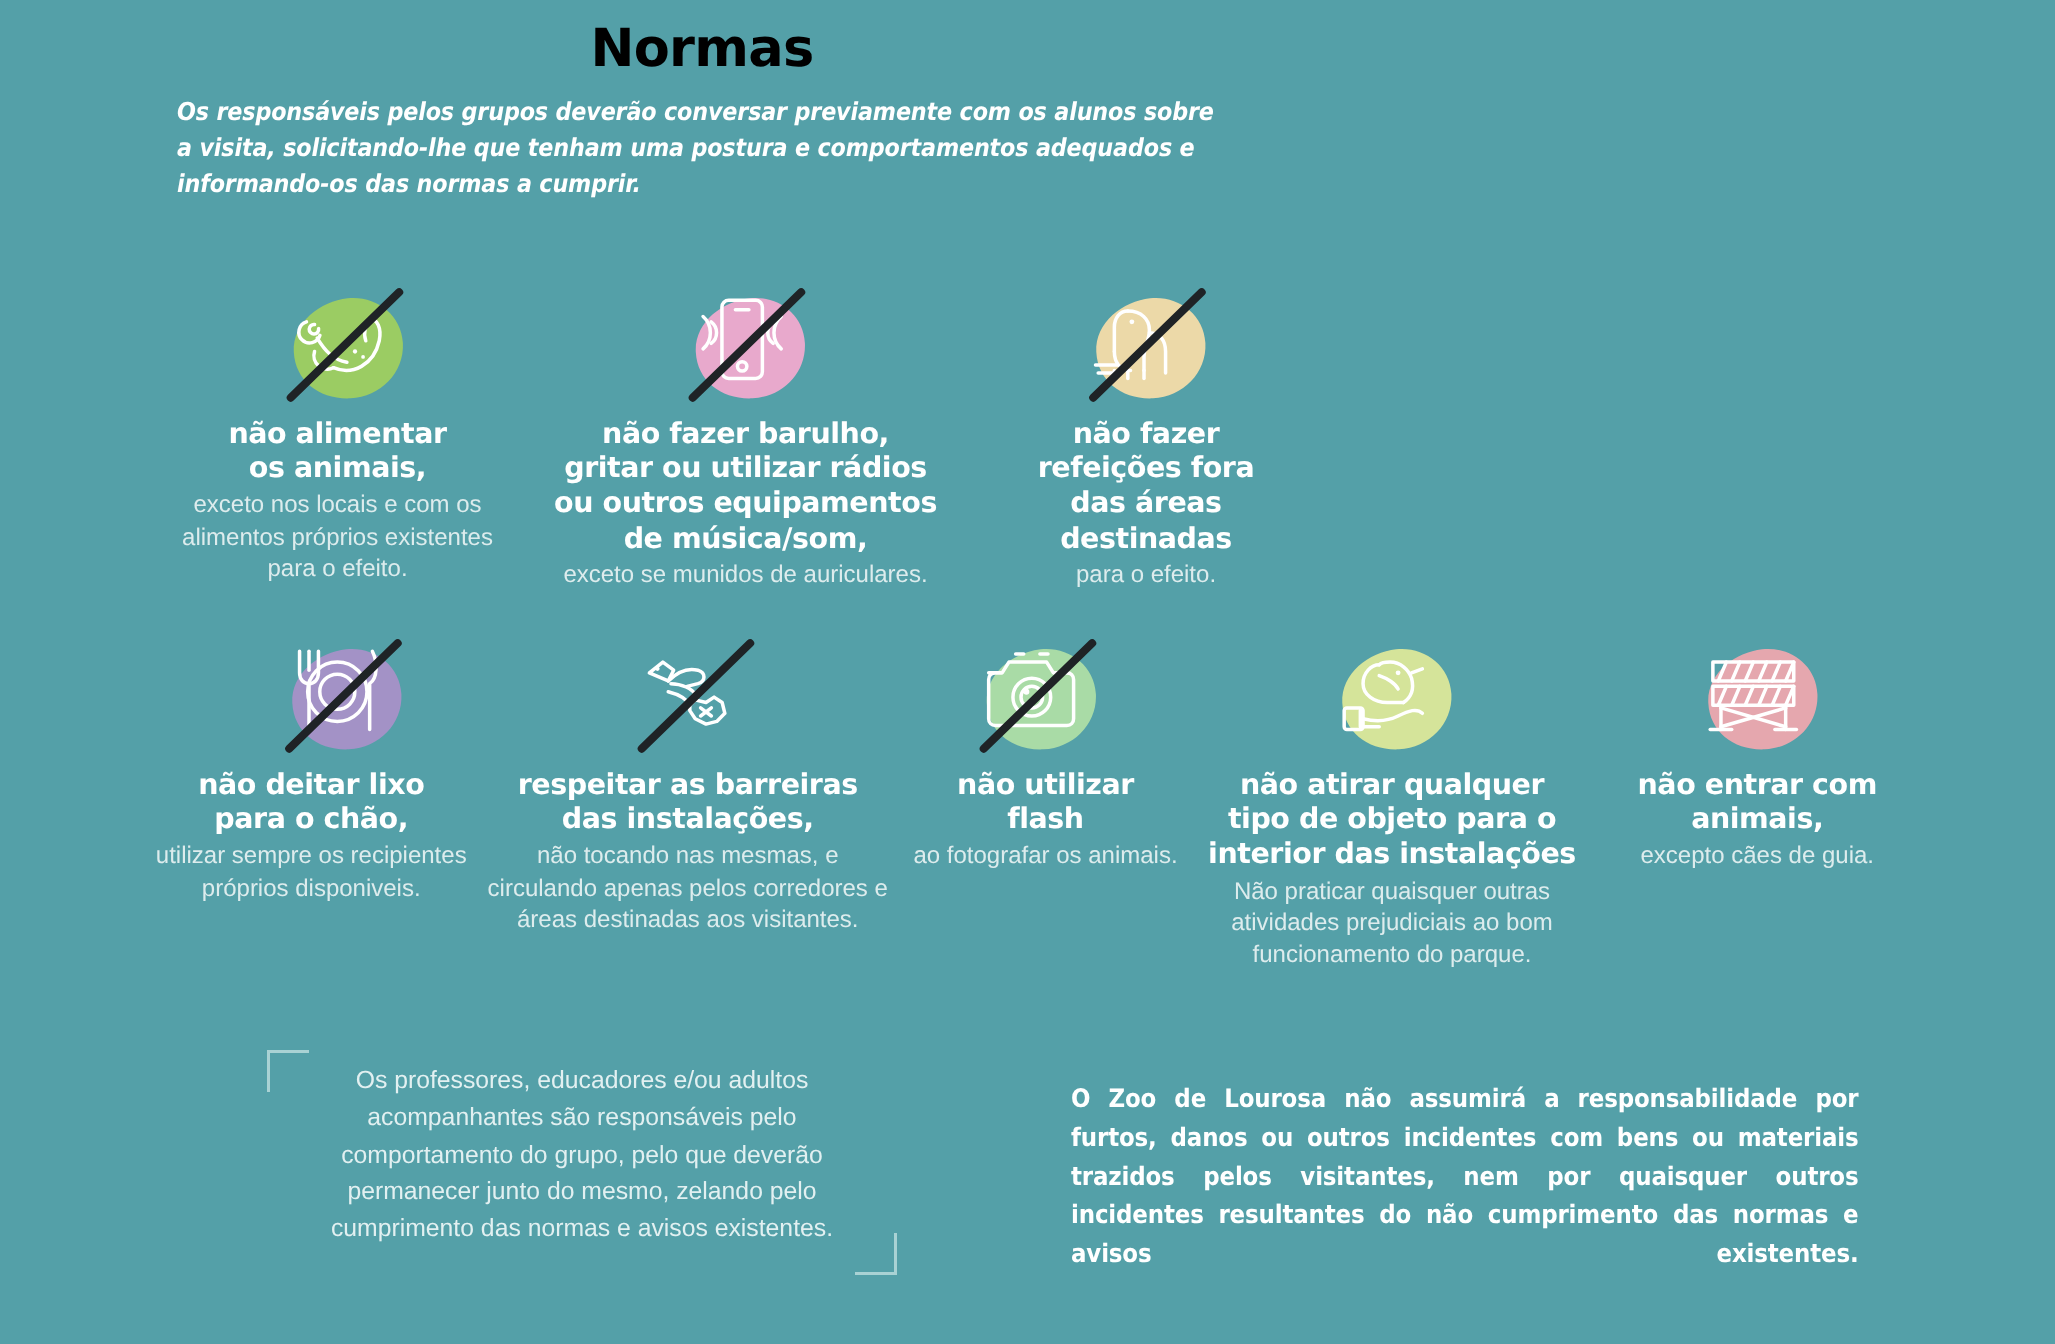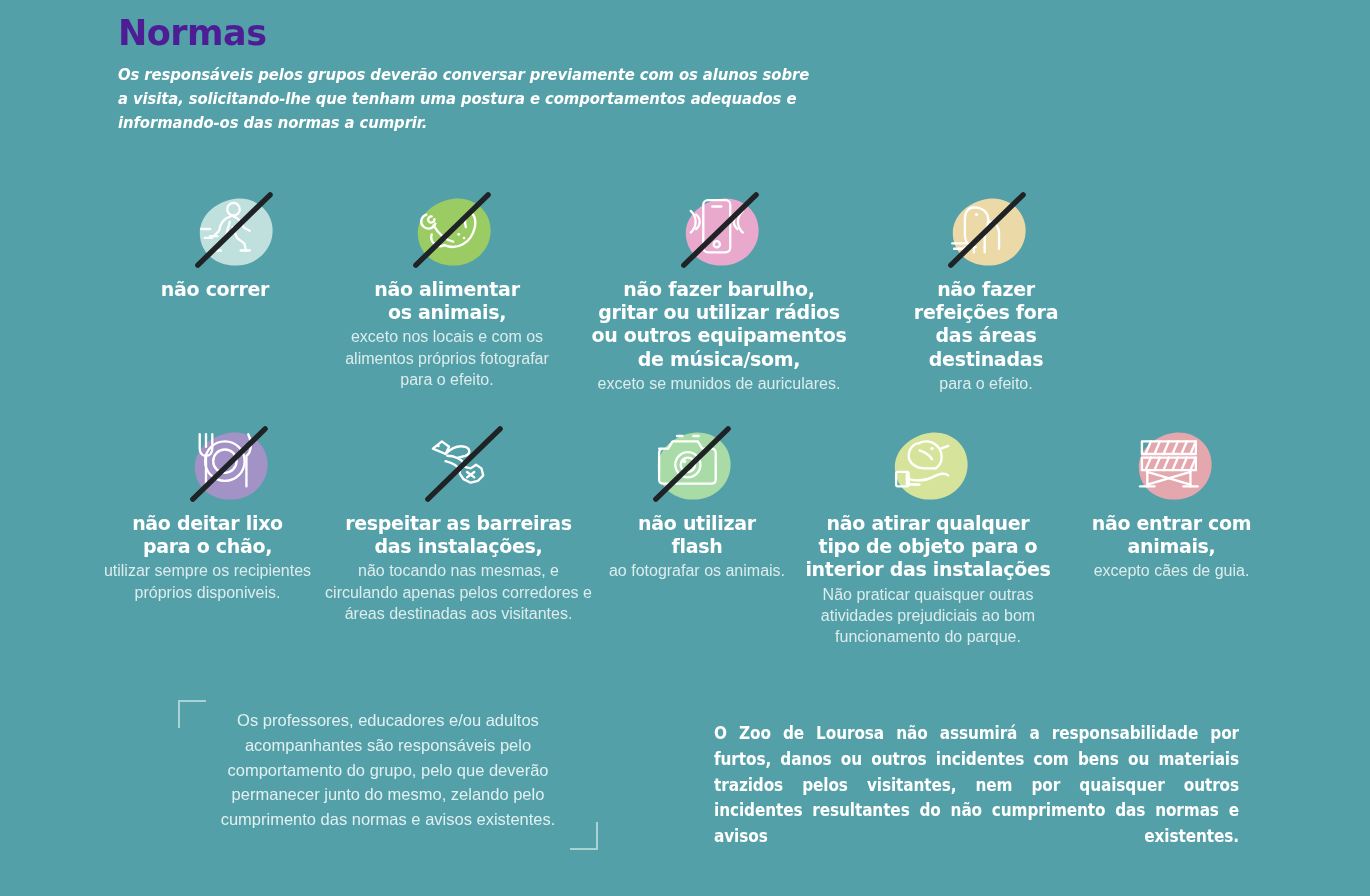--- a/index.html
+++ b/index.html
@@ -21,23 +21,24 @@
     position: absolute;
     left: 118px;
     top: 16px;
     width: 700px;
   }
   #page-title {
     font-family: "DejaVu Sans", sans-serif;
     font-weight: 700;
     font-size: 35px;
     letter-spacing: -0.5px;
-    color: #4c1d95;
+    color: #000000;
     margin: 0 0 12px 0;
     line-height: 1.0;
+    text-align: center;
   }
   #intro-text {
     font-family: "DejaVu Sans Condensed", "Liberation Sans Narrow", "Liberation Sans", sans-serif;
     font-weight: 700;
     font-size: 16.5px;
     line-height: 1.45;
     color: #ffffff;
     letter-spacing: -0.1px;
     font-style: italic;
   }
@@ -136,61 +137,40 @@
 </style>
 </head>
 <body>
 
 <div id="header">
   <div id="page-title">Normas</div>
   <div id="intro-text">Os responsáveis pelos grupos deverão conversar previamente com os alunos sobre a visita, solicitando-lhe que tenham uma postura e comportamentos adequados e informando-os das normas a cumprir.</div>
 </div>
 
 <div id="row-1" class="rules-row" style="padding-left: 110px; gap: 12px;">
-    <div class="rule-item" style="width: 210px;">
-      <div class="icon-wrap" style="transform: translateX(18px);">
-        <svg width="104" height="84" viewBox="-4 -6 92 86">
-          <path d="M40,4 C58,2 76,14 77,34 C78,54 62,70 42,71 C22,72 5,60 4,40 C3,20 22,6 40,4 Z" fill="#bfe0dd" transform="translate(4,2) scale(1.02)"></path>
-          <g transform="translate(2,2) scale(0.92)">
-    <circle cx="44" cy="16" r="7" fill="none" stroke="#ffffff" stroke-width="2.6" stroke-linecap="round" stroke-linejoin="round"></circle>
-    <path d="M41 24 C33 26 29 33 28 40 L22 46" fill="none" stroke="#ffffff" stroke-width="2.6" stroke-linecap="round" stroke-linejoin="round"></path>
-    <path d="M44 24 C50 26 53 30 55 36 L62 40" fill="none" stroke="#ffffff" stroke-width="2.6" stroke-linecap="round" stroke-linejoin="round"></path>
-    <path d="M40 30 L36 44 L28 56 L22 62" fill="none" stroke="#ffffff" stroke-width="2.6" stroke-linecap="round" stroke-linejoin="round"></path>
-    <path d="M43 36 L48 48 L56 54 L58 62" fill="none" stroke="#ffffff" stroke-width="2.6" stroke-linecap="round" stroke-linejoin="round"></path>
-    <path d="M18 46 L26 46" fill="none" stroke="#ffffff" stroke-width="2.6" stroke-linecap="round" stroke-linejoin="round"></path>
-    <path d="M8 38 L18 38" fill="none" stroke="#ffffff" stroke-width="2.6" stroke-linecap="round" stroke-linejoin="round"></path>
-    <path d="M12 48 L20 48" fill="none" stroke="#ffffff" stroke-width="2.6" stroke-linecap="round" stroke-linejoin="round"></path>
-    <path d="M20 62 L30 62" fill="none" stroke="#ffffff" stroke-width="2.6" stroke-linecap="round" stroke-linejoin="round"></path>
-    <path d="M52 62 L62 62" fill="none" stroke="#ffffff" stroke-width="2.6" stroke-linecap="round" stroke-linejoin="round"></path>
-          </g>
-          <line x1="6" y1="74" x2="80" y2="2" stroke="#1f2326" stroke-width="5.5" stroke-linecap="round"></line>
-        </svg>
-      </div>
-      <div class="rule-title" style="font-size: 19px; white-space: pre-line;">não correr</div>
-    </div>
     <div class="rule-item" style="width: 230px;">
       <div class="icon-wrap" style="transform: translateX(4px);">
         <svg width="104" height="84" viewBox="-4 -6 92 86">
           <path d="M40,4 C58,2 76,14 77,34 C78,54 62,70 42,71 C22,72 5,60 4,40 C3,20 22,6 40,4 Z" fill="#9bcc63" transform="translate(4,2) scale(1.02)"></path>
           <g transform="translate(2,2) scale(0.92)">
     <path d="M16 22 a8 8 0 1 0 10 10" fill="none" stroke="#ffffff" stroke-width="2.6" stroke-linecap="round" stroke-linejoin="round"></path>
     <path d="M22 24 a3.5 3.5 0 1 0 3 3" fill="none" stroke="#ffffff" stroke-width="2.6" stroke-linecap="round" stroke-linejoin="round"></path>
     <path d="M24 34 C30 44 36 50 46 52" fill="none" stroke="#ffffff" stroke-width="2.6" stroke-linecap="round" stroke-linejoin="round"></path>
     <path d="M22 44 a10 10 0 0 0 14 12" fill="none" stroke="#ffffff" stroke-width="2.6" stroke-linecap="round" stroke-linejoin="round"></path>
     <path d="M36 56 C50 62 66 54 70 36 C72 26 68 20 64 20" fill="none" stroke="#ffffff" stroke-width="2.6" stroke-linecap="round" stroke-linejoin="round"></path>
     <path d="M64 20 C60 24 58 30 60 36" fill="none" stroke="#ffffff" stroke-width="2.6" stroke-linecap="round" stroke-linejoin="round"></path>
     <circle cx="52" cy="44" r="1.6" fill="#ffffff" stroke="none"></circle>
     <circle cx="58" cy="48" r="1.4" fill="#ffffff" stroke="none"></circle>
           </g>
           <line x1="6" y1="74" x2="80" y2="2" stroke="#1f2326" stroke-width="5.5" stroke-linecap="round"></line>
         </svg>
       </div>
       <div class="rule-title" style="font-size: 19px; white-space: pre-line;">não alimentar
 os animais,</div>
-      <div class="rule-sub">exceto nos locais e com os alimentos próprios fotografar para o efeito.</div>
+      <div class="rule-sub">exceto nos locais e com os alimentos próprios existentes para o efeito.</div>
     </div>
     <div class="rule-item" style="width: 290px;">
       <div class="icon-wrap" style="transform: translateX(0px);">
         <svg width="104" height="84" viewBox="-4 -6 92 86">
           <path d="M40,4 C58,2 76,14 77,34 C78,54 62,70 42,71 C22,72 5,60 4,40 C3,20 22,6 40,4 Z" fill="#e8a9cc" transform="translate(4,2) scale(1.02)"></path>
           <g transform="translate(2,2) scale(0.92)">
     <rect x="26" y="6" width="30" height="58" rx="5" fill="none" stroke="#ffffff" stroke-width="2.6" stroke-linecap="round" stroke-linejoin="round"></rect>
     <path d="M36 13 L46 13" fill="none" stroke="#ffffff" stroke-width="2.6" stroke-linecap="round" stroke-linejoin="round"></path>
     <circle cx="41" cy="55" r="3.5" fill="none" stroke="#ffffff" stroke-width="2.6" stroke-linecap="round" stroke-linejoin="round"></circle>
     <path d="M18 22 a10 10 0 0 1 0 16" fill="none" stroke="#ffffff" stroke-width="2.6" stroke-linecap="round" stroke-linejoin="round"></path>

